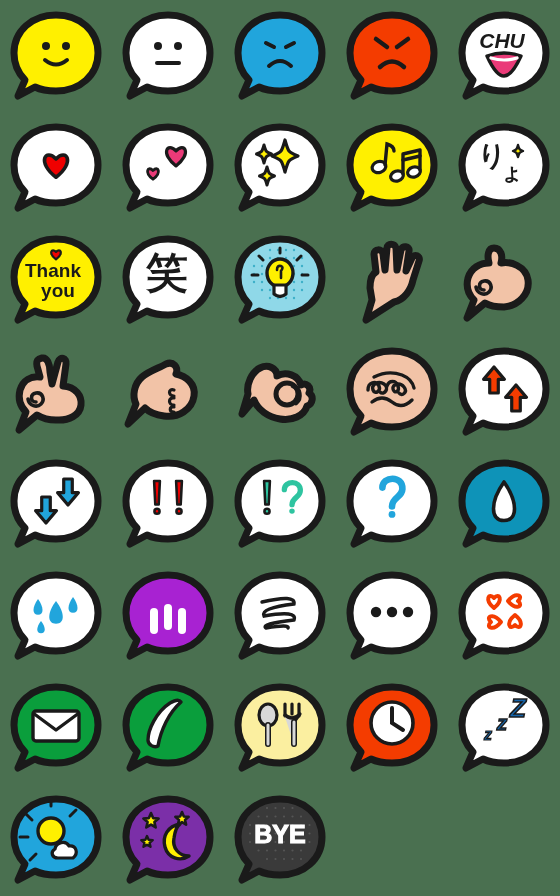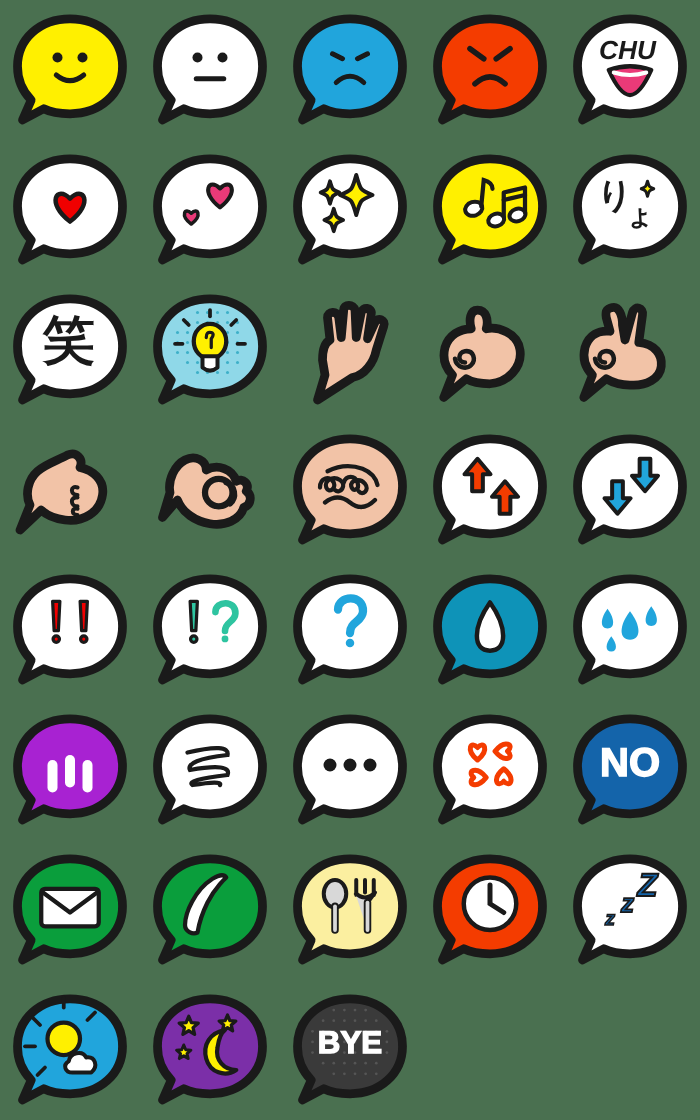--- a/index.html
+++ b/index.html
@@ -127,20 +127,29 @@
       <span class="lbl">music notes</span>
     </div>
     <div class="cell" title="りょ (ryo - got it)">
       <svg viewBox="0 0 100 100">
         <path d="M50,9 C74,9 92,25 92,47 C92,69 74,85 50,85 C42,85 35,84 29,81 L12,90 L19,74 C12,67 8,58 8,47 C8,25 26,9 50,9 Z" fill="#ffffff" stroke="#1a1a1a" stroke-width="7" stroke-linejoin="round" stroke-linecap="round"></path>
         <text x="38" y="40" fill="#1a1a1a" font-size="28" font-family="&quot;Liberation Sans&quot;, sans-serif" font-weight="bold" text-anchor="middle" dominant-baseline="middle">り</text>
         <text x="58" y="56" fill="#1a1a1a" font-size="22" font-family="&quot;Liberation Sans&quot;, sans-serif" font-weight="bold" text-anchor="middle" dominant-baseline="middle">ょ</text>
         <path d="M64,27 C65.25,31.5 65.25,31.5 69,33 C65.25,34.5 65.25,34.5 64,39 C62.75,34.5 62.75,34.5 59,33 C62.75,31.5 62.75,31.5 64,27 Z" fill="#fff000" stroke="#1a1a1a" stroke-width="2.4" stroke-linejoin="round"></path>
       </svg>
       <span class="lbl">りょ (ryo - got it)</span>
+    </div>
+    <div class="cell" title="Thank you">
+      <svg viewBox="0 0 100 100">
+        <path d="M50,9 C74,9 92,25 92,47 C92,69 74,85 50,85 C42,85 35,84 29,81 L12,90 L19,74 C12,67 8,58 8,47 C8,25 26,9 50,9 Z" fill="#fff000" stroke="#1a1a1a" stroke-width="7" stroke-linejoin="round" stroke-linecap="round"></path>
+        <path d="M50,29.46 C41.95,23.3 45.66,17.35 50,21.9 C54.34,17.35 58.05,23.3 50,29.46 Z" fill="#f00000" stroke="#1a1a1a" stroke-width="2.2" stroke-linejoin="round"></path>
+        <text x="47" y="42" fill="#1a1a1a" font-size="19" font-family="&quot;Liberation Sans&quot;, sans-serif" font-weight="bold" text-anchor="middle" dominant-baseline="middle">Thank</text>
+        <text x="52" y="62" fill="#1a1a1a" font-size="19" font-family="&quot;Liberation Sans&quot;, sans-serif" font-weight="bold" text-anchor="middle" dominant-baseline="middle">you</text>
+      </svg>
+      <span class="lbl">Thank you</span>
     </div>
     <div class="cell" title="笑 (warai - laugh)">
       <svg viewBox="0 0 100 100">
         <path d="M50,9 C74,9 92,25 92,47 C92,69 74,85 50,85 C42,85 35,84 29,81 L12,90 L19,74 C12,67 8,58 8,47 C8,25 26,9 50,9 Z" fill="#ffffff" stroke="#1a1a1a" stroke-width="7" stroke-linejoin="round" stroke-linecap="round"></path>
         <text x="49" y="45" fill="#1a1a1a" font-size="42" font-family="&quot;DejaVu Sans&quot;, sans-serif" font-weight="bold" text-anchor="middle" dominant-baseline="middle">笑</text>
       </svg>
       <span class="lbl">笑 (warai - laugh)</span>
     </div>
     <div class="cell" title="lightbulb idea">
       <svg viewBox="0 0 100 100">
@@ -339,27 +348,20 @@
         </g>
         <g transform="rotate(270 40 56)">
           <path d="M40,63 C30,55 35,47 40,53 C45,47 50,55 40,63 Z" fill="none" stroke="#f43c00" stroke-width="4" stroke-linejoin="round" stroke-linecap="round"></path>
         </g>
         <g transform="rotate(180 61 56)">
           <path d="M61,63 C51,55 56,47 61,53 C66,47 71,55 61,63 Z" fill="none" stroke="#f43c00" stroke-width="4" stroke-linejoin="round" stroke-linecap="round"></path>
         </g>
       </svg>
       <span class="lbl">four orange hearts</span>
     </div>
-    <div class="cell" title="NO">
-      <svg viewBox="0 0 100 100">
-        <path d="M50,9 C74,9 92,25 92,47 C92,69 74,85 50,85 C42,85 35,84 29,81 L12,90 L19,74 C12,67 8,58 8,47 C8,25 26,9 50,9 Z" fill="#1464aa" stroke="#1a1a1a" stroke-width="7" stroke-linejoin="round" stroke-linecap="round"></path>
-        <text x="50" y="46" fill="#ffffff" font-size="32" font-family="&quot;Liberation Sans&quot;, sans-serif" font-weight="bold" text-anchor="middle" dominant-baseline="middle" stroke="#ffffff" stroke-width="1.2">NO</text>
-      </svg>
-      <span class="lbl">NO</span>
-    </div>
     <div class="cell" title="mail envelope">
       <svg viewBox="0 0 100 100">
         <path d="M50,9 C74,9 92,25 92,47 C92,69 74,85 50,85 C42,85 35,84 29,81 L12,90 L19,74 C12,67 8,58 8,47 C8,25 26,9 50,9 Z" fill="#0a9e3c" stroke="#1a1a1a" stroke-width="7" stroke-linejoin="round" stroke-linecap="round"></path>
         <rect x="27" y="33" width="46" height="30" rx="3" fill="#ffffff" stroke="#1a1a1a" stroke-width="3.4"></rect>
         <path d="M27,35 L50,52 L73,35" fill="none" stroke="#1a1a1a" stroke-width="3.4" stroke-linejoin="round"></path>
       </svg>
       <span class="lbl">mail envelope</span>
     </div>
     <div class="cell" title="phone call">
       <svg viewBox="0 0 100 100">

